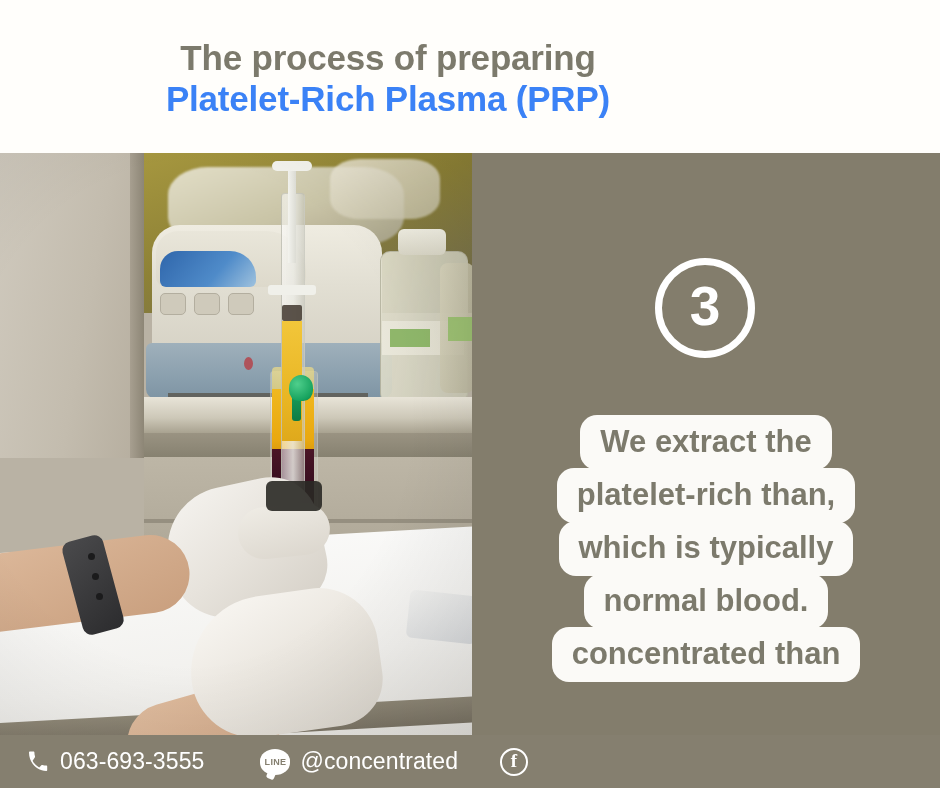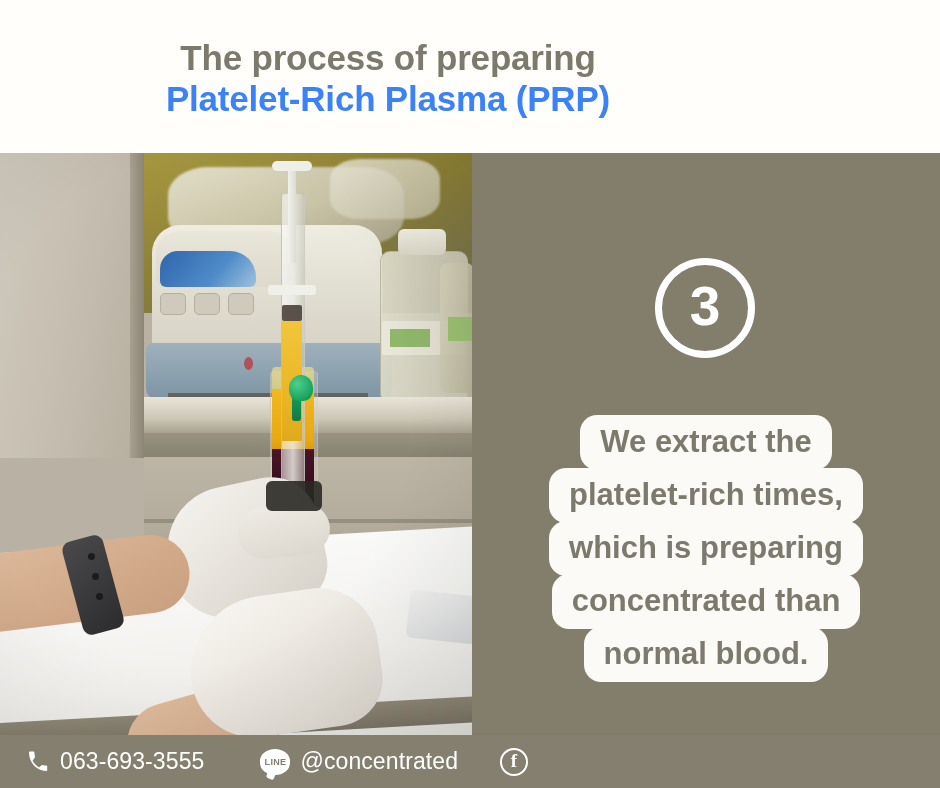--- a/index.html
+++ b/index.html
@@ -301,24 +301,24 @@
     <div class="ph-handBot"></div>
     <div class="ph-shade"></div>
   </div>
 
   <div class="badge">
     <span class="badge-num">3</span>
   </div>
 
   <div class="callout">
     <div class="cline">We extract the</div>
-    <div class="cline">platelet-rich times,</div>
-    <div class="cline">which is preparing</div>
+    <div class="cline">platelet-rich than,</div>
+    <div class="cline">which is typically</div>
+    <div class="cline">normal blood.</div>
     <div class="cline">concentrated than</div>
-    <div class="cline">normal blood.</div>
   </div>
 
   <div class="footer">
 
     <div class="fitem">
       <span class="ficon">
         <svg width="24" height="24" viewBox="0 0 24 24" aria-hidden="true">
           <path fill="#ffffff" d="M6.6 10.8c1.4 2.8 3.8 5.1 6.6 6.6l2.2-2.2c.3-.3.7-.4 1.1-.2 1.2.4 2.4.6 3.7.6.6 0 1 .4 1 1V20c0 .6-.4 1-1 1C11.2 21 3 12.8 3 2.6c0-.6.4-1 1-1h3.4c.6 0 1 .4 1 1 0 1.3.2 2.6.6 3.7.1.4 0 .8-.2 1.1L6.6 10.8z"></path>
         </svg>
       </span>

